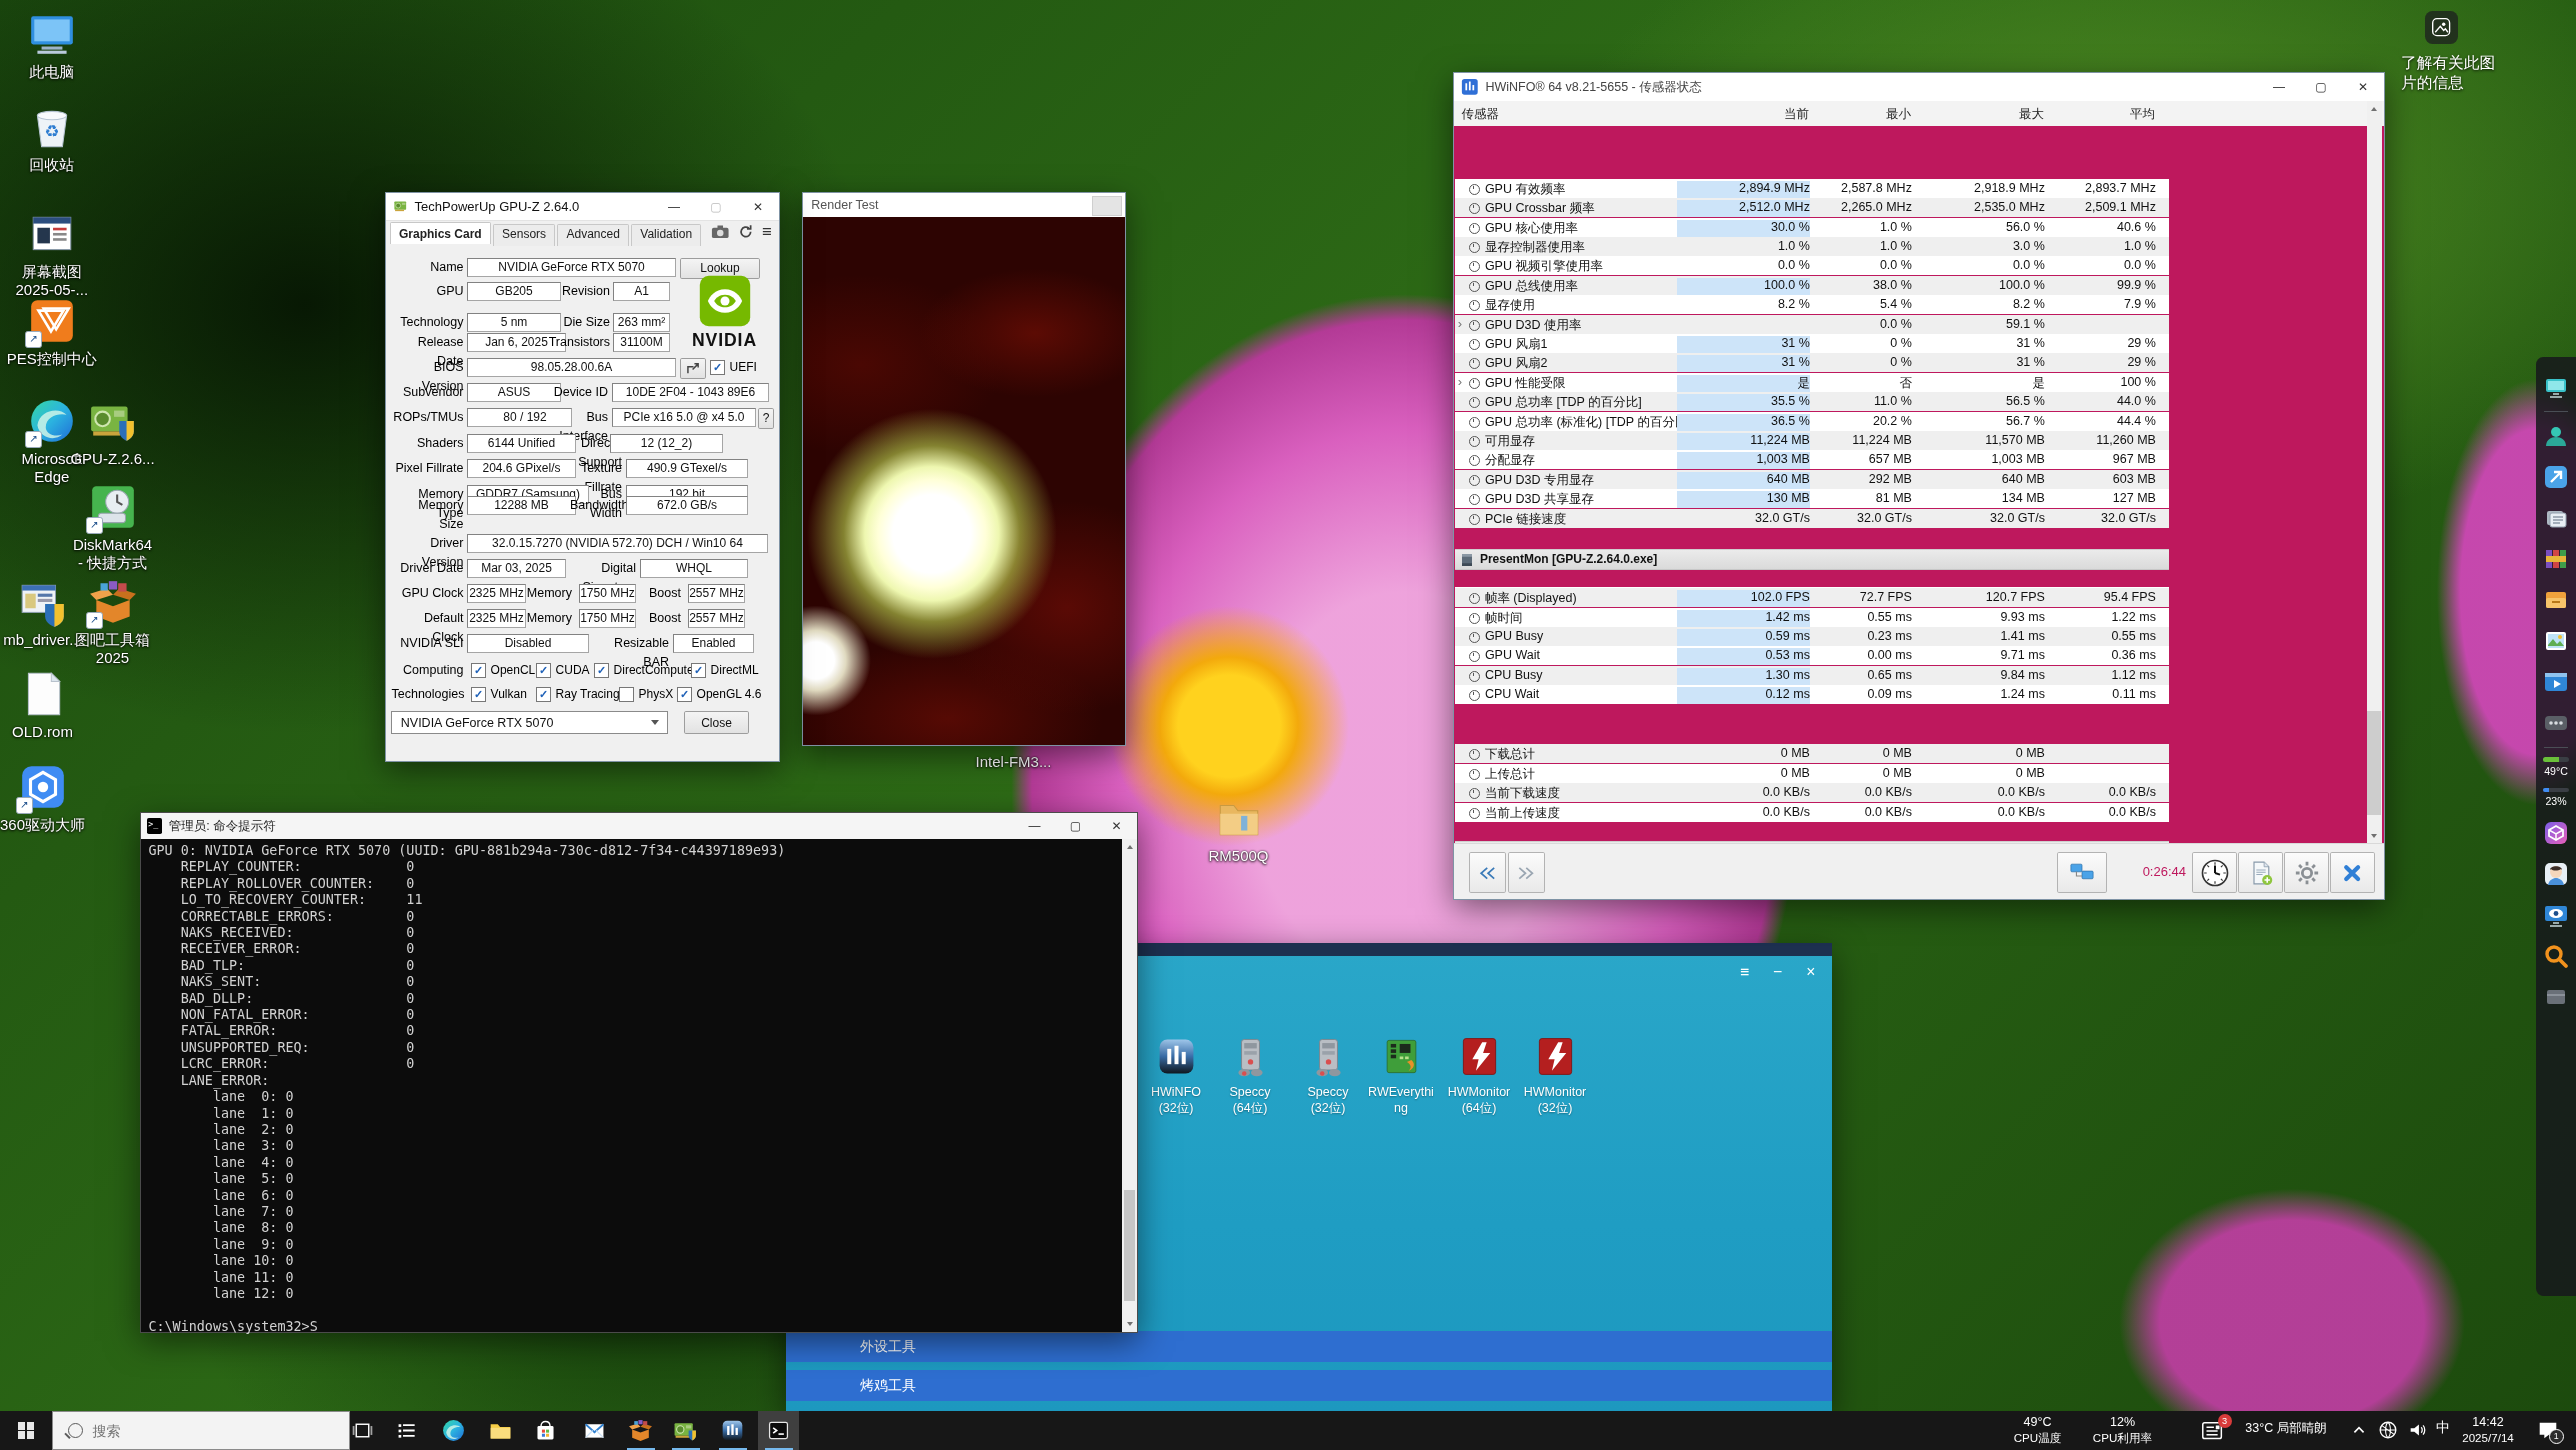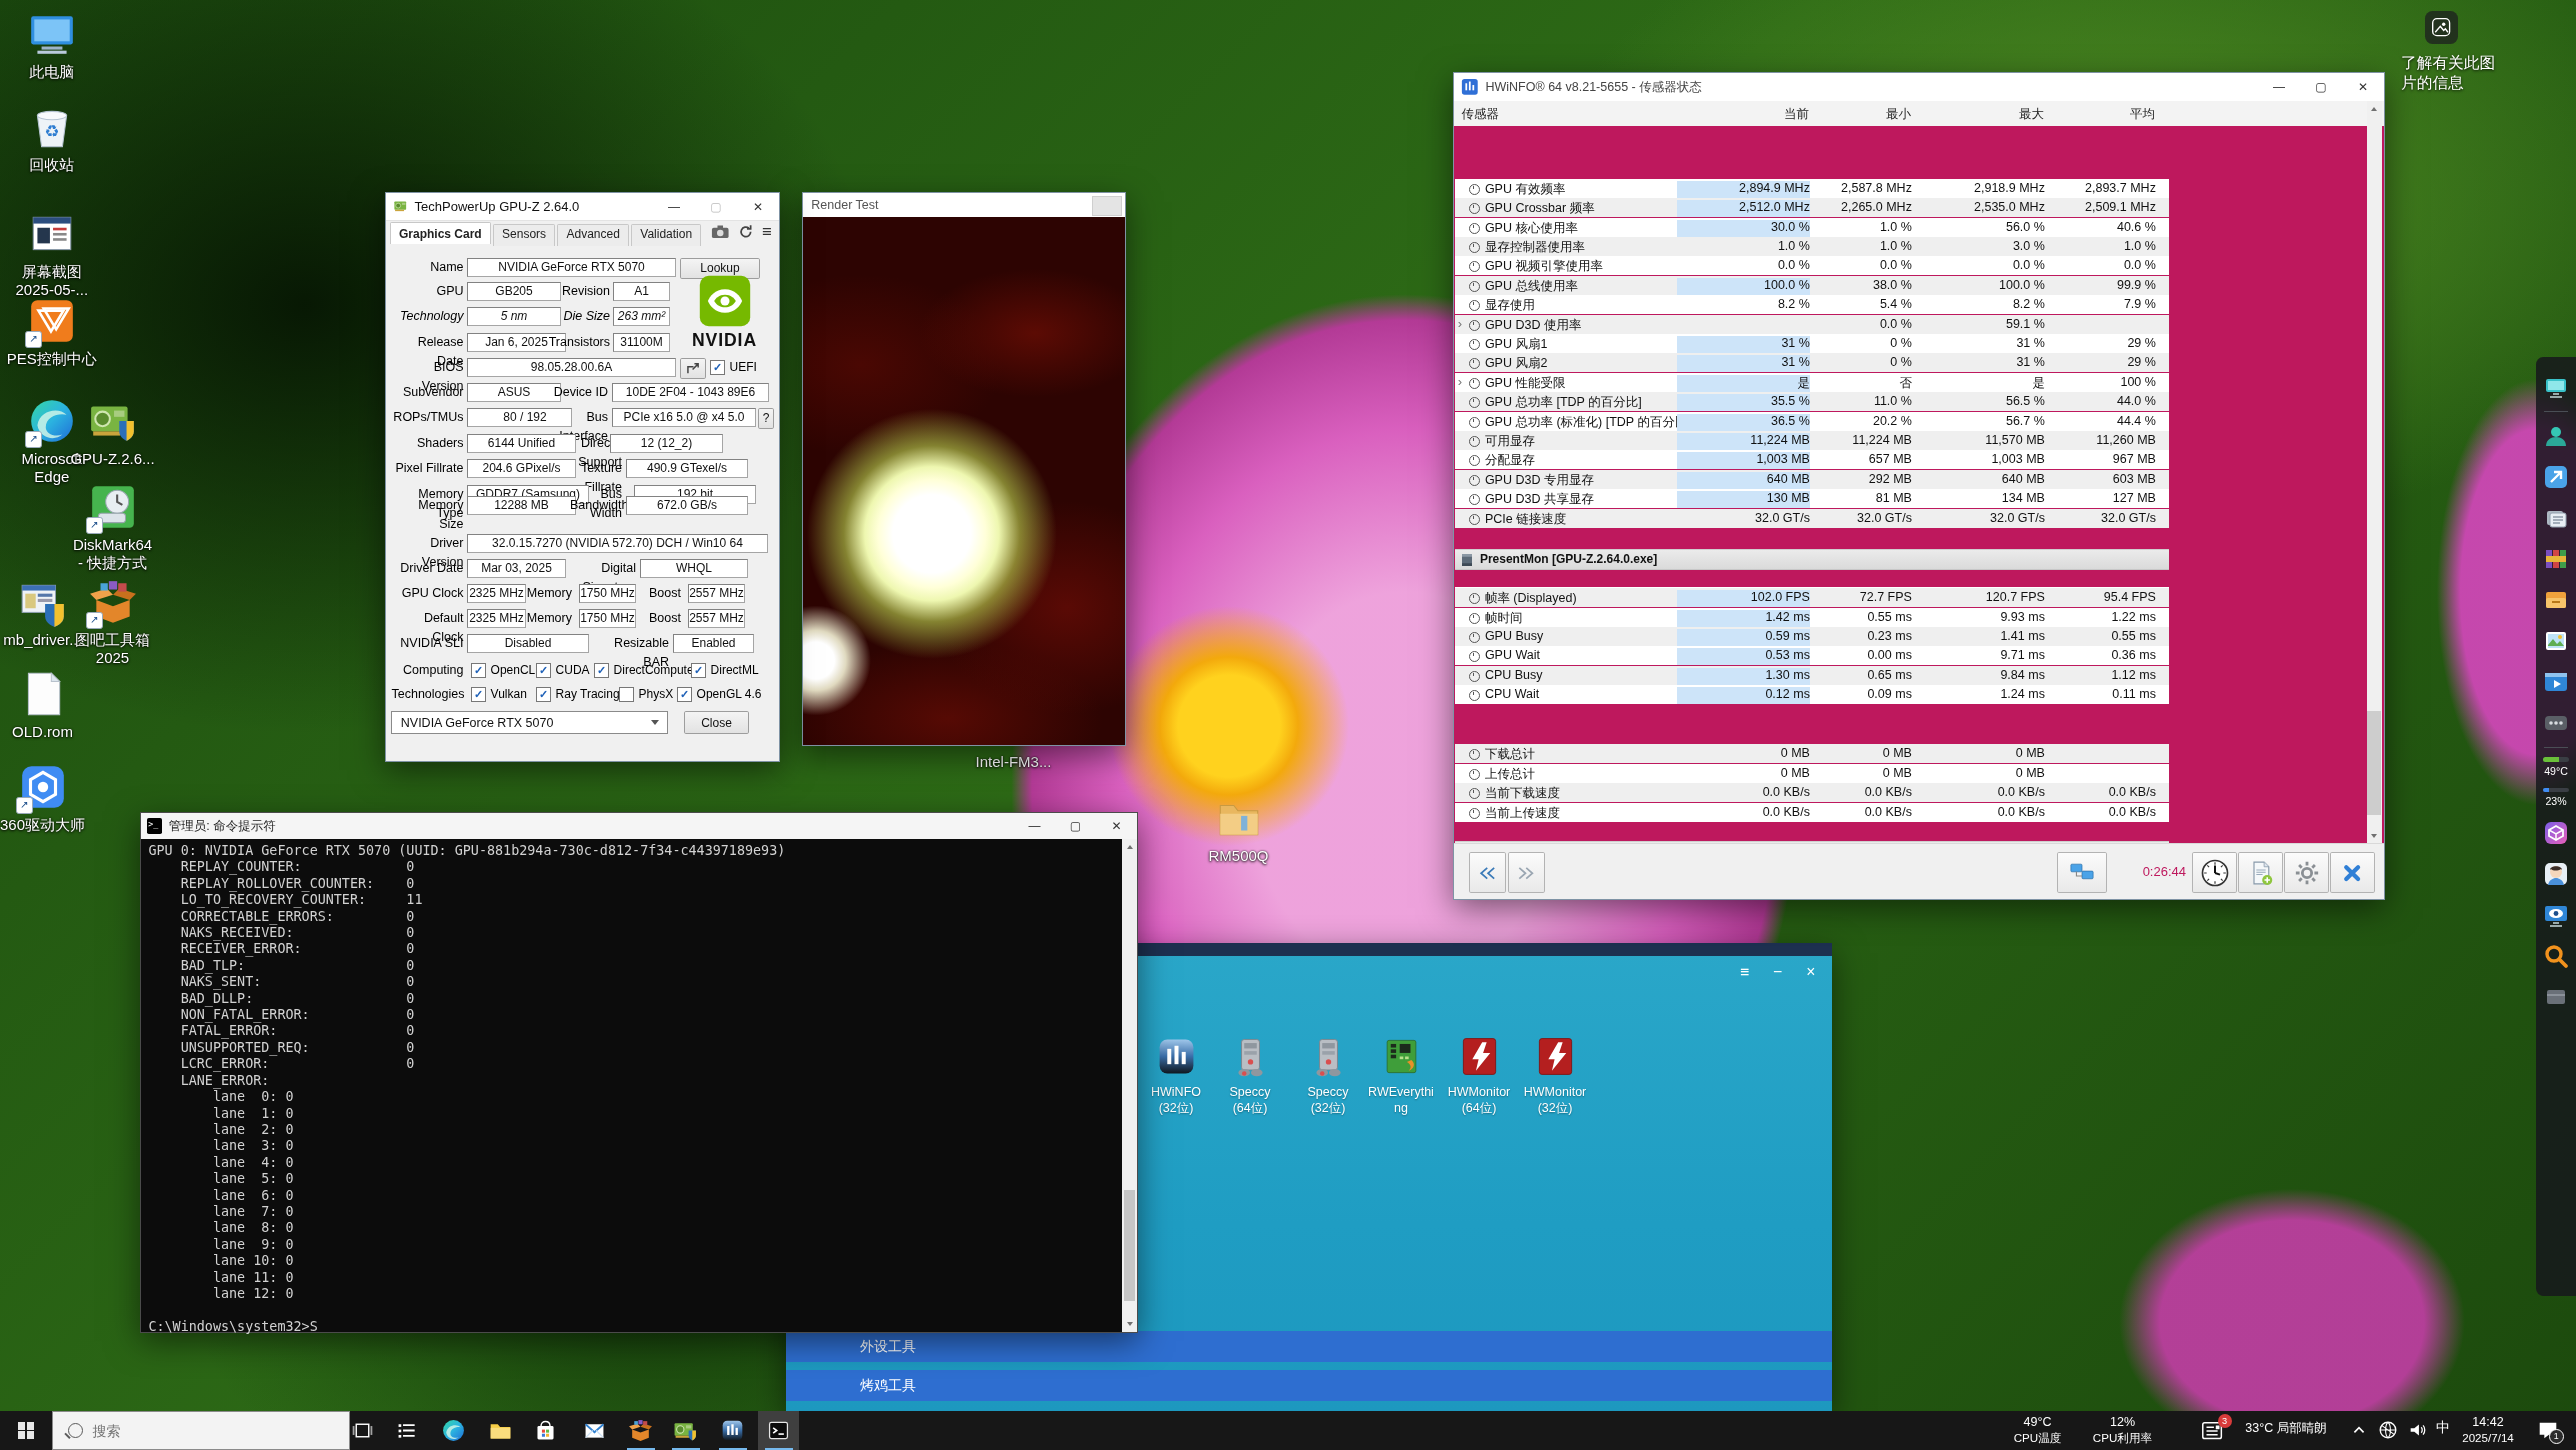--- a/index.html
+++ b/index.html
@@ -543,21 +543,21 @@
         <div class="gz-label">Name</div>
         <div class="gz-field" style="left: 81px; width: 207px;">NVIDIA GeForce RTX 5070</div>
         <div class="gz-btn" style="left: 294px; width: 78px;">Lookup</div>
       </div>
       <div class="gz-row" style="top: 89px;">
         <div class="gz-label">GPU</div>
         <div class="gz-field" style="left: 81px; width: 92px;">GB205</div>
         <div class="gz-label2" style="left: 172px; width: 52px;">Revision</div>
         <div class="gz-field" style="left: 227px; width: 55px;">A1</div>
       </div>
-      <div class="gz-row" style="top: 114px; font-style: italic;">
+      <div class="gz-row" style="top: 120px;">
         <div class="gz-label">Technology</div>
         <div class="gz-field" style="left: 81px; width: 92px;">5 nm</div>
         <div class="gz-label2" style="left: 157px; width: 67px;">Die Size</div>
         <div class="gz-field" style="left: 227px; width: 55px;">263 mm²</div>
       </div>
       <div class="gz-row" style="top: 140px;">
         <div class="gz-label">Release Date</div>
         <div class="gz-field" style="left: 81px; width: 97px;">Jan 6, 2025</div>
         <div class="gz-label2" style="left: 157px; width: 67px;">Transistors</div>
         <div class="gz-field" style="left: 227px; width: 55px;">31100M</div>
@@ -598,21 +598,21 @@
       <div class="gz-row" style="top: 266px;">
         <div class="gz-label">Pixel Fillrate</div>
         <div class="gz-field" style="left: 81px; width: 107px;">204.6 GPixel/s</div>
         <div class="gz-label2" style="left: 155px; width: 81px;">Texture Fillrate</div>
         <div class="gz-field" style="left: 240px; width: 120px;">490.9 GTexel/s</div>
       </div>
       <div class="gz-row" style="top: 292px;">
         <div class="gz-label">Memory Type</div>
         <div class="gz-field" style="left: 81px; width: 120px;">GDDR7 (Samsung)</div>
         <div class="gz-label2" style="left: 184px; width: 52px;">Bus Width</div>
-        <div class="gz-field" style="left: 240px; width: 120px; margin-left: 8px;">192 bit</div>
+        <div class="gz-field" style="left: 240px; width: 120px;">192 bit</div>
       </div>
       <div class="gz-row" style="top: 303px;">
         <div class="gz-label">Memory Size</div>
         <div class="gz-field" style="left: 81px; width: 107px;">12288 MB</div>
         <div class="gz-label2" style="left: 184px; width: 52px;">Bandwidth</div>
         <div class="gz-field" style="left: 240px; width: 120px;">672.0 GB/s</div>
       </div>
       <div class="gz-row" style="top: 341px;">
         <div class="gz-label">Driver Version</div>
         <div class="gz-field" style="left: 81px; width: 299px;">32.0.15.7270 (NVIDIA 572.70) DCH / Win10 64</div>

